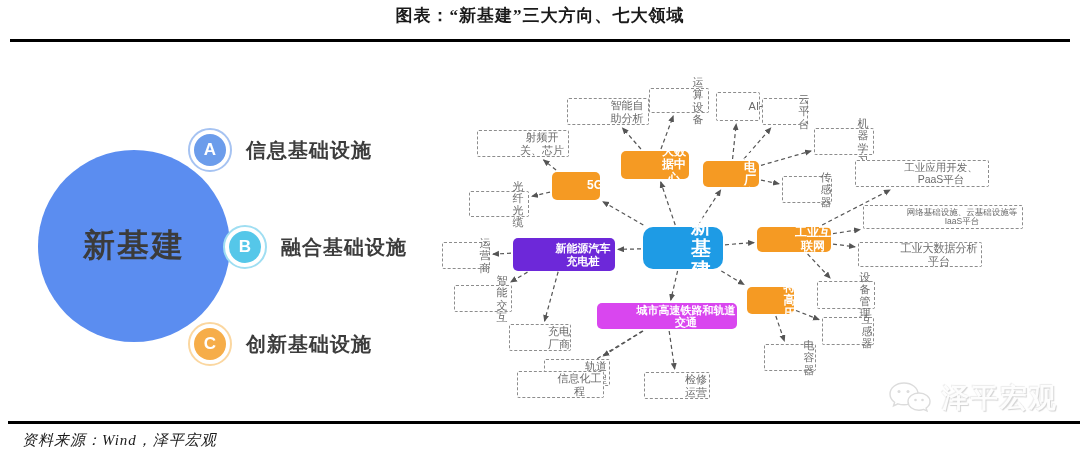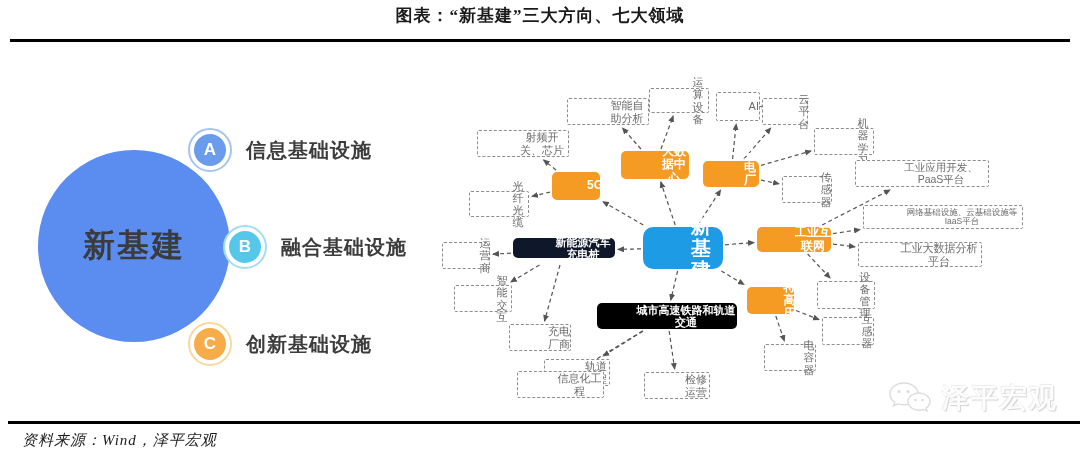--- a/index.html
+++ b/index.html
@@ -119,24 +119,24 @@
       <line x1="775.8026315789474" y1="316" x2="784.3552631578947" y2="341" stroke="#555555" stroke-width="1.2" stroke-dasharray="4 3" marker-end="url(#arrow)"></line>
       <line x1="643.1061946902655" y1="331" x2="603.2831858407079" y2="356" stroke="#555555" stroke-width="1.2" stroke-dasharray="4 3" marker-end="url(#arrow)"></line>
       <line x1="642.4744525547445" y1="331" x2="581.978102189781" y2="368" stroke="#555555" stroke-width="1.2" stroke-dasharray="4 3" marker-end="url(#arrow)"></line>
       <line x1="669.158273381295" y1="331" x2="674.6258992805756" y2="369" stroke="#555555" stroke-width="1.2" stroke-dasharray="4 3" marker-end="url(#arrow)"></line>
     </svg>
   <div id="nodes-layer">
       <div class="node node-hub" style="left: 643px; top: 227px; width: 80px; height: 42px; background: rgb(30, 155, 229);">新基建</div>
       <div class="node node-branch" style="left: 552px; top: 172px; width: 48px; height: 28px; font-size: 12px; background: rgb(245, 154, 35); text-align: center;">5G</div>
       <div class="node node-branch" style="left: 621px; top: 151px; width: 68px; height: 28px; font-size: 12px; background: rgb(245, 154, 35);">大数据中心</div>
       <div class="node node-branch" style="left: 703px; top: 161px; width: 56px; height: 26px; font-size: 12px; background: rgb(245, 154, 35);">充电厂商</div>
-      <div class="node node-branch" style="left: 513px; top: 238px; width: 102px; height: 20px; font-size: 11px; background: #0f172a;">新能源汽车充电桩</div>
+      <div class="node node-branch" style="left: 513px; top: 238px; width: 102px; height: 33px; font-size: 11px; background: #6d28d9;">新能源汽车充电桩</div>
       <div class="node node-branch" style="left: 757px; top: 227px; width: 74px; height: 25px; font-size: 12px; background: rgb(245, 154, 35);">工业互联网</div>
       <div class="node node-branch" style="left: 747px; top: 287px; width: 47px; height: 27px; font-size: 12px; background: rgb(245, 154, 35);">特高压</div>
-      <div class="node node-branch" style="left: 597px; top: 303px; width: 140px; height: 26px; font-size: 11px; background: #000000;">城市高速铁路和轨道交通</div>
+      <div class="node node-branch" style="left: 597px; top: 303px; width: 140px; height: 26px; font-size: 11px; background: #d946ef;">城市高速铁路和轨道交通</div>
       <div class="node node-leaf" style="left: 477px; top: 130px; width: 92px; height: 27px; font-size: 11px; border-color: rgb(141, 141, 141); color: rgb(107, 107, 107);">射频开关、芯片</div>
       <div class="node node-leaf" style="left: 469px; top: 191px; width: 60px; height: 26px; font-size: 11px; border-color: rgb(141, 141, 141); color: rgb(107, 107, 107);">光纤光缆</div>
       <div class="node node-leaf" style="left: 442px; top: 242px; width: 48px; height: 27px; font-size: 11px; border-color: rgb(141, 141, 141); color: rgb(107, 107, 107);">运营商</div>
       <div class="node node-leaf" style="left: 454px; top: 285px; width: 58px; height: 27px; font-size: 11px; border-color: rgb(141, 141, 141); color: rgb(107, 107, 107);">智能交互</div>
       <div class="node node-leaf" style="left: 509px; top: 324px; width: 62px; height: 27px; font-size: 11px; border-color: rgb(141, 141, 141); color: rgb(107, 107, 107);">充电厂商</div>
       <div class="node node-leaf" style="left: 567px; top: 98px; width: 82px; height: 27px; font-size: 11px; border-color: rgb(141, 141, 141); color: rgb(107, 107, 107);">智能自助分析</div>
       <div class="node node-leaf" style="left: 649px; top: 88px; width: 60px; height: 25px; font-size: 11px; border-color: rgb(141, 141, 141); color: rgb(107, 107, 107);">运算设备</div>
       <div class="node node-leaf" style="left: 716px; top: 92px; width: 44px; height: 29px; font-size: 11px; border-color: rgb(141, 141, 141); color: rgb(107, 107, 107);">AI+</div>
       <div class="node node-leaf" style="left: 762px; top: 98px; width: 46px; height: 27px; font-size: 11px; border-color: rgb(141, 141, 141); color: rgb(107, 107, 107);">云平台</div>
       <div class="node node-leaf" style="left: 814px; top: 128px; width: 60px; height: 27px; font-size: 11px; border-color: rgb(141, 141, 141); color: rgb(107, 107, 107);">机器学习</div>

